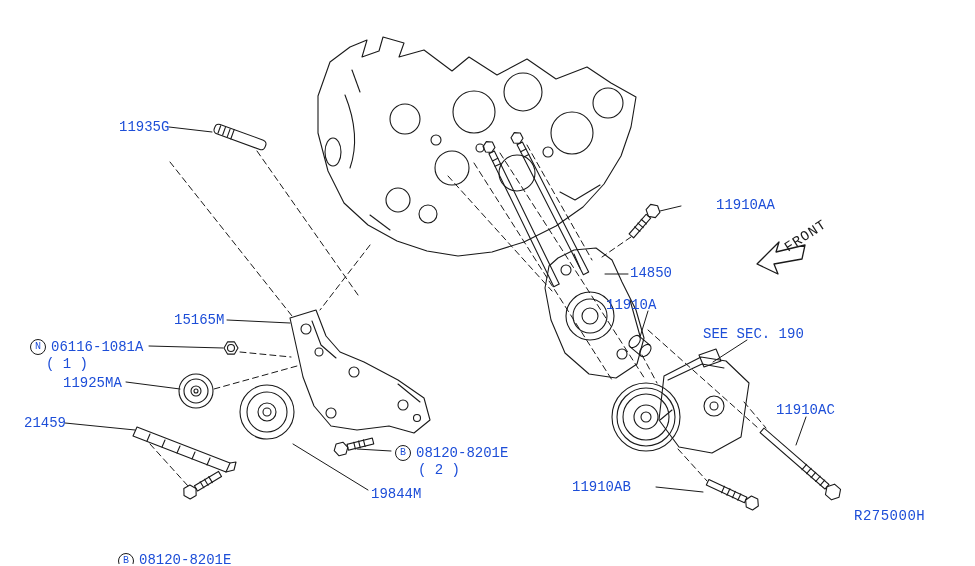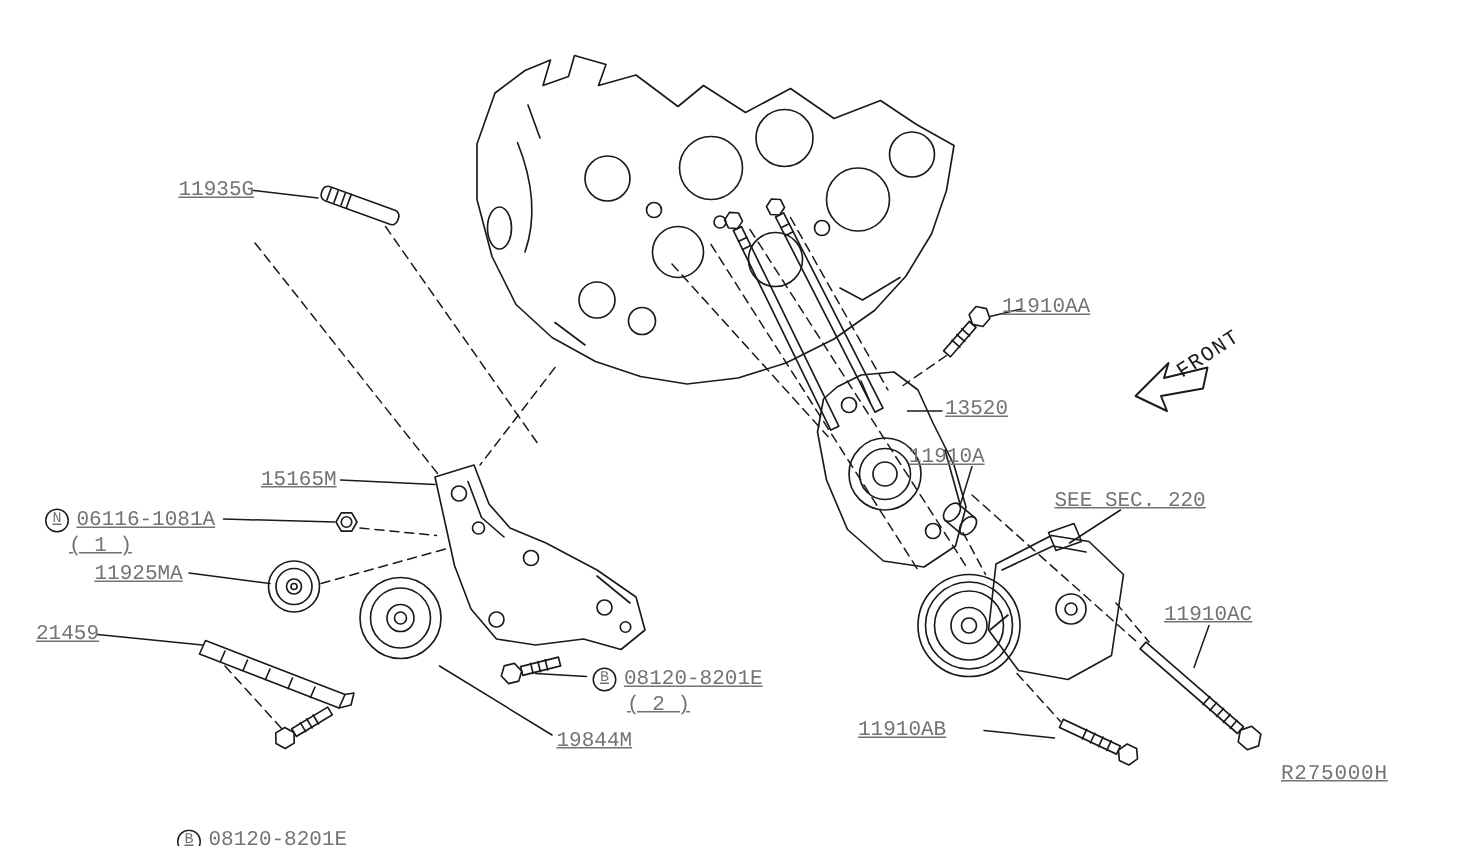--- a/index.html
+++ b/index.html
@@ -6,22 +6,22 @@
   .stage{
     position:relative;width:975px;height:566px;background:#ffffff;
     overflow:hidden;font-family:"Liberation Mono","DejaVu Sans Mono",monospace;
   }
   svg{position:absolute;left:0;top:0;}
   svg *{stroke:#1a1a1a;fill:none;stroke-width:1.1;stroke-linecap:round;stroke-linejoin:round;}
   svg .dash{stroke-dasharray:6 4;stroke-width:1;}
   svg .leader{stroke-width:1;}
   svg text{stroke:none;fill:#1a1a1a;font-family:"Liberation Mono","DejaVu Sans Mono",monospace;font-size:14px;letter-spacing:1px;}
   .lbl{
-    position:absolute;font-size:14px;color:#737373;white-space:pre;
-    line-height:15px;display:flex;align-items:center;text-decoration:underline;
+    position:absolute;font-size:14px;color:#1d4ed8;white-space:pre;
+    line-height:15px;display:flex;align-items:center;
   }
   .circ{
     display:inline-flex;width:14px;height:14px;border:1.2px solid #1a1a1a;border-radius:50%;
     align-items:center;justify-content:center;font-size:10px;line-height:10px;
     margin-right:5px;flex:0 0 auto;
   }
   .clip{height:11px;overflow:hidden;align-items:flex-start;}
   .refcode{letter-spacing:0.5px;}
 </style>
 </head>
@@ -227,24 +227,24 @@
       <line class="leader" x1="656" y1="487" x2="703" y2="492"></line>
     </g>
 
     <g>
       <path d="M757,264 L779,242 L776,252 L805,245 L802,259 L774,264 L778,274 Z" style="fill:#ffffff;stroke-width:1.3"></path>
     </g>
     <text transform="translate(788,252) rotate(-33)">FRONT</text>
   </svg>
 
   <div class="lbl" style="left:119px;top:120px">11935G</div>
-  <div class="lbl" style="left:668px;top:198px">11910AA</div>
-  <div class="lbl" style="left:630px;top:266px">13520</div>
+  <div class="lbl" style="left:716px;top:198px">11910AA</div>
+  <div class="lbl" style="left:630px;top:266px">14850</div>
   <div class="lbl" style="left:606px;top:298px">11910A</div>
-  <div class="lbl" style="left:703px;top:327px">SEE SEC. 220</div>
+  <div class="lbl" style="left:703px;top:327px">SEE SEC. 190</div>
   <div class="lbl" style="left:174px;top:313px">15165M</div>
 
   <div class="lbl" style="left:30px;top:339px">
     <span class="circ">N</span>
     <span>06116-1081A</span>
   </div>
   <div class="lbl" style="left:46px;top:357px">( 1 )</div>
 
   <div class="lbl" style="left:63px;top:376px">11925MA</div>
   <div class="lbl" style="left:24px;top:416px">21459</div>

